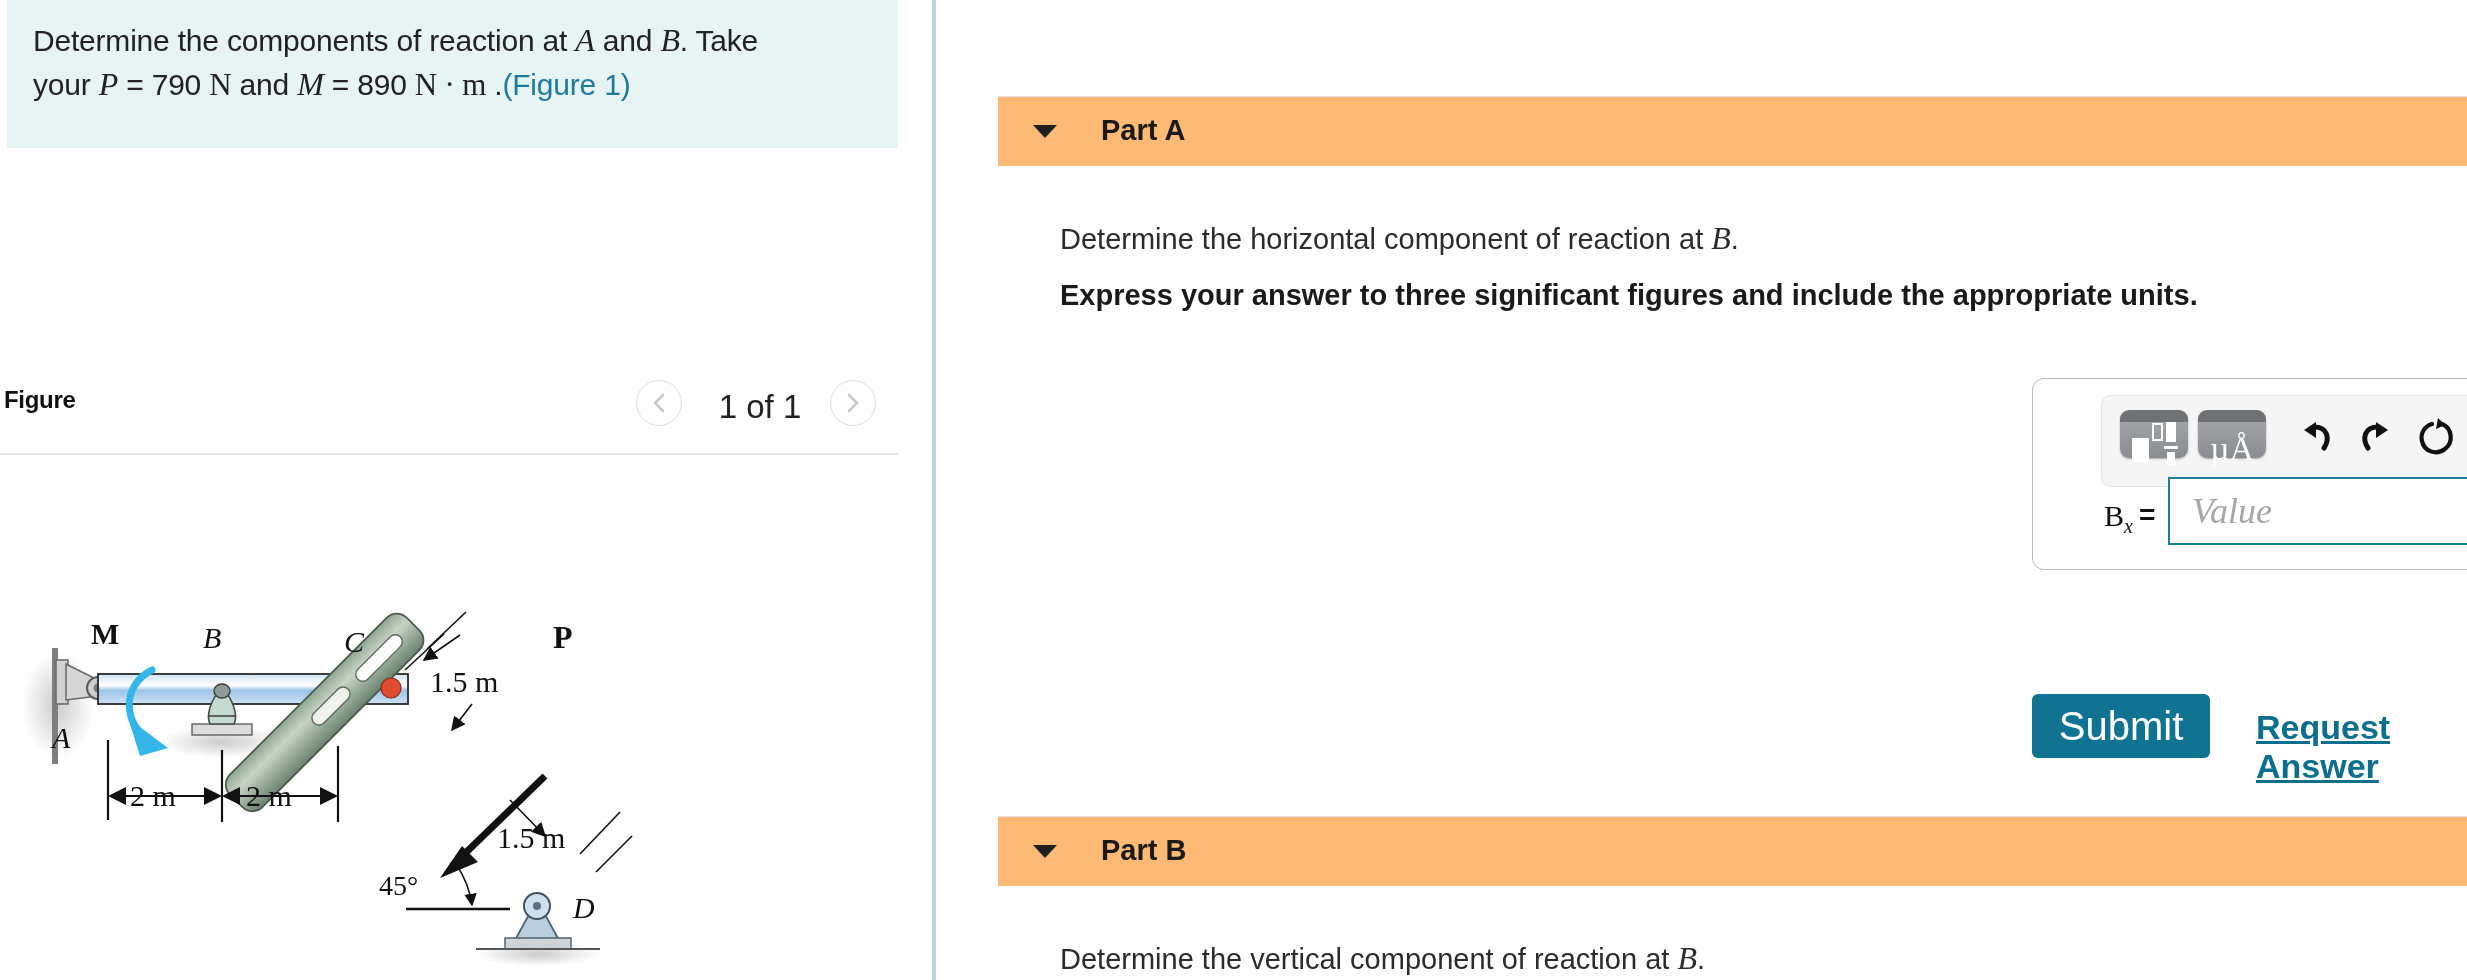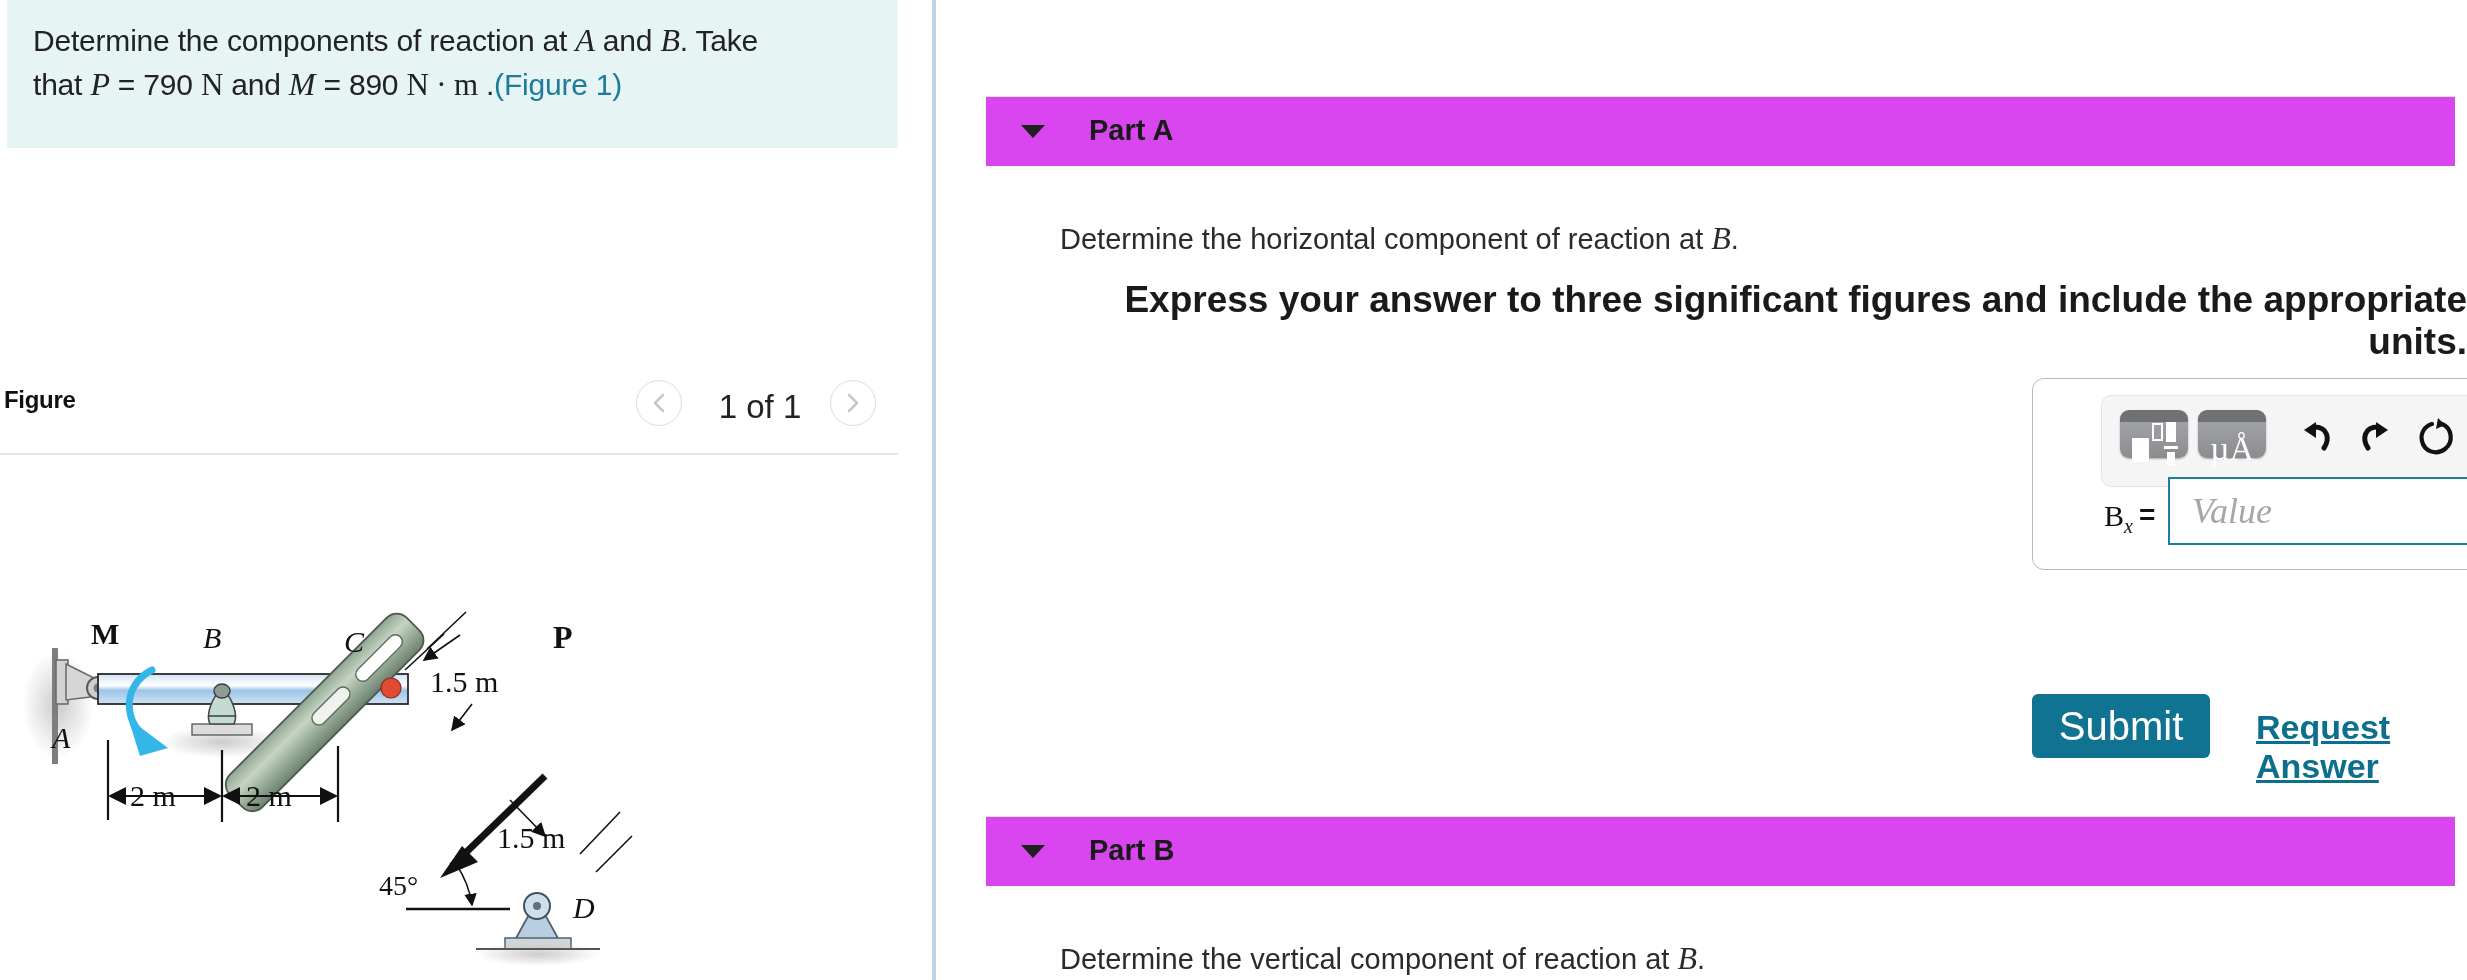--- a/index.html
+++ b/index.html
@@ -120,24 +120,24 @@
     position: absolute;
     left: 936px; top: 0;
     width: 1531px;
     height: 980px;
     background: #ffffff;
     overflow: hidden;
   }
 
   .part-header {
     position: absolute;
-    left: 50px;
+    left: 62px;
     width: 1469px;
     height: 70px;
-    background: #d946ef;
+    background: #fdba74;
     border-top: 1.5px solid #e6e6e6;
     box-sizing: border-box;
   }
   .part-caret {
     position: absolute;
     left: 35px; top: 28px;
     width: 0; height: 0;
     border-left: 12px solid transparent;
     border-right: 12px solid transparent;
     border-top: 13px solid #1f1f1f;
@@ -156,24 +156,23 @@
   .q-prompt {
     position: absolute;
     left: 124px;
     font-size: 29px;
     color: #2b2b2b;
   }
   #part-a-prompt { top: 220px; }
   #part-a-instruction {
     position: absolute;
     left: 124px; top: 279px;
-    font-size: 37px;
+    font-size: 29px;
     font-weight: bold;
     color: #1a1a1a;
-    text-align: right;
   }
   #part-b-prompt { top: 940px; }
 
   
   #answer-card {
     position: absolute;
     left: 1096px; top: 378px;
     width: 890px;
     height: 192px;
     border: 1.6px solid #b9b9b9;
@@ -274,21 +273,21 @@
   }
 </style>
 </head>
 <body>
 
 <div id="left-panel">
 
   <div id="problem-banner">
     <div id="problem-text">
       <span>Determine the components of reaction at </span><span class="mathvar">A</span><span> and </span><span class="mathvar">B</span><span>. Take</span><br>
-      <span>that </span><span class="mathvar">P</span><span> = 790 </span><span class="mathup">N</span><span> and </span><span class="mathvar">M</span><span> = 890 </span><span class="mathup">N · m</span><span> .</span><span class="figlink">(Figure 1)</span>
+      <span>your </span><span class="mathvar">P</span><span> = 790 </span><span class="mathup">N</span><span> and </span><span class="mathvar">M</span><span> = 890 </span><span class="mathup">N · m</span><span> .</span><span class="figlink">(Figure 1)</span>
     </div>
   </div>
 
   <div id="figure-header">
     <div id="figure-title">Figure</div>
 
     <div class="nav-circle" id="fig-prev">
       <svg width="20" height="22" viewBox="0 0 20 22">
         <path d="M14 3 L6 11 L14 19" fill="none" stroke="#c9c9c9" stroke-width="2.6" stroke-linecap="round" stroke-linejoin="round"></path>
       </svg>

